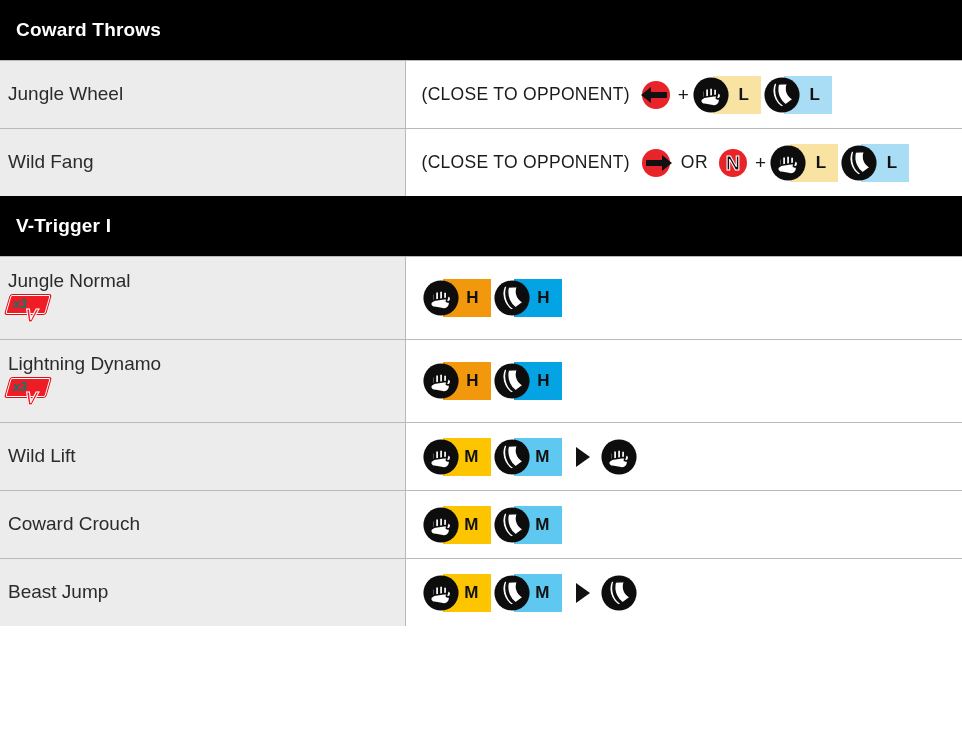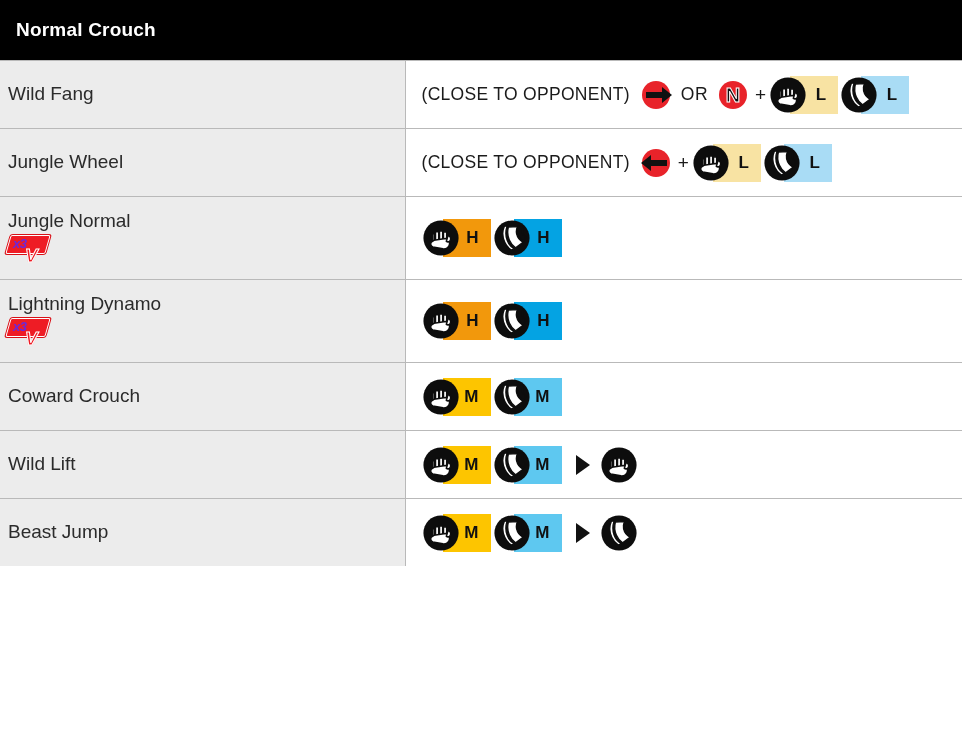--- a/index.html
+++ b/index.html
@@ -69,21 +69,21 @@
     background: #ee1c25;
     border: 1.5px solid #ffffff;
     transform: skewX(-16deg);
     border-radius: 2px;
     box-shadow: 0 0 0 1px #d81017;
   }
   .vbadge .xnum {
     position: absolute;
     left: 5px; top: 0px;
     width: 38px; height: 17px;
-    color: #6d28d9;
+    color: #0f766e;
     font-size: 13px;
     font-weight: bold;
     font-style: italic;
     line-height: 17px;
     letter-spacing: -0.5px;
   }
   .vbadge .vchar {
     position: absolute;
     left: 17px; top: 11px;
     color: #ee1c25;
@@ -216,21 +216,64 @@
 </head>
 <body>
 
 <table class="movelist">
   <colgroup>
       <col style="width:405px">
       <col style="width:557px">
     </colgroup>
   <tbody id="movelist-body">
       <tr class="section-row">
-        <td colspan="2">Normal Crouch</td>
+        <td colspan="2">Coward Throws</td>
+      </tr>
+      <tr class="move-row">
+        <td class="name-cell">
+          <span class="name-wrap">
+            <span class="name-text">Jungle Wheel</span>
+          </span>
+        </td>
+        <td class="cmd-cell">
+          <span class="cmd-line">
+            <span class="cmd-text">(CLOSE TO OPPONENT)</span>
+            <span class="dir left">
+              <span class="disc"></span>
+              <span class="shaft"></span>
+              <span class="head"></span>
+            </span>
+            <span class="cmd-plus">+</span>
+            <span class="btn-token">
+              <span class="glyph"><svg viewBox="0 0 40 40" width="38" height="38">
+                  <circle cx="20" cy="20" r="18.5" fill="#0d0d0d"></circle>
+                  <g fill="#ffffff" stroke="#0d0d0d" stroke-width="1.6" stroke-linejoin="round">
+                    <path d="M11.5 15.0 L11.5 24.5 L13.4 26.5 L13.4 15.6 Z"></path>
+                    <path d="M14.2 13.4 L14.2 25.6 L17.6 26.2 L17.6 13.2 Z"></path>
+                    <path d="M18.4 12.6 L18.4 25.8 L21.8 25.8 L21.8 12.4 Z"></path>
+                    <path d="M22.6 13.4 L22.6 25.6 L26.0 24.6 L26.0 13.6 Z"></path>
+                    <path d="M10.2 24.0 C8.4 25.6 9.0 28.4 11.4 29.4 L22.0 31.4 C25.6 31.9 28.6 29.6 29.0 26.4 C29.4 23.2 27.6 21.1 24.8 20.6 L12.6 22.4 Z"></path>
+                    <path d="M27.4 17.4 C29.6 17.8 30.6 20.0 30.0 22.0 C29.4 24.0 27.2 24.6 25.6 23.6 Z"></path>
+                  </g>
+                </svg></span>
+              <span class="plate" style="background:#f8e3a3;">L</span>
+            </span>
+            <span class="btn-token">
+              <span class="glyph"><svg viewBox="0 0 40 40" width="38" height="38">
+                  <circle cx="20" cy="20" r="18.5" fill="#0d0d0d"></circle>
+                  <g stroke="#0d0d0d" stroke-width="1.4" stroke-linejoin="round">
+                    <path d="M12.0 7.5 C9.6 12.6 10.0 19.2 12.4 24.6 C14.0 28.2 16.6 31.0 19.4 32.6 L22.2 31.2 C19.0 29.4 16.2 26.2 14.8 22.2 C13.2 17.6 13.2 12.2 14.8 7.5 Z" fill="#ffffff"></path>
+                    <path d="M16.2 8.4 C15.0 13.0 15.4 18.0 17.2 22.2 C18.6 25.6 21.0 28.4 23.8 30.2 L31.6 24.4 C28.0 22.4 25.6 19.2 24.8 15.4 C24.2 12.6 24.8 10.2 26.0 8.0 Z" fill="#ffffff"></path>
+                    <path d="M26.8 7.2 C25.2 10.0 24.8 13.4 25.8 16.4 C26.8 19.6 29.2 22.0 32.4 23.2 L35.0 19.6 C33.0 18.4 31.6 16.6 31.0 14.4 C30.4 12.0 30.8 9.6 32.0 7.4 Z" fill="#0d0d0d"></path>
+                  </g>
+                </svg></span>
+              <span class="plate" style="background:#a9dcf5;">L</span>
+            </span>
+          </span>
+        </td>
       </tr>
       <tr class="move-row">
         <td class="name-cell">
           <span class="name-wrap">
             <span class="name-text">Wild Fang</span>
           </span>
         </td>
         <td class="cmd-cell">
           <span class="cmd-line">
             <span class="cmd-text">(CLOSE TO OPPONENT)</span>
@@ -266,62 +309,22 @@
                     <path d="M12.0 7.5 C9.6 12.6 10.0 19.2 12.4 24.6 C14.0 28.2 16.6 31.0 19.4 32.6 L22.2 31.2 C19.0 29.4 16.2 26.2 14.8 22.2 C13.2 17.6 13.2 12.2 14.8 7.5 Z" fill="#ffffff"></path>
                     <path d="M16.2 8.4 C15.0 13.0 15.4 18.0 17.2 22.2 C18.6 25.6 21.0 28.4 23.8 30.2 L31.6 24.4 C28.0 22.4 25.6 19.2 24.8 15.4 C24.2 12.6 24.8 10.2 26.0 8.0 Z" fill="#ffffff"></path>
                     <path d="M26.8 7.2 C25.2 10.0 24.8 13.4 25.8 16.4 C26.8 19.6 29.2 22.0 32.4 23.2 L35.0 19.6 C33.0 18.4 31.6 16.6 31.0 14.4 C30.4 12.0 30.8 9.6 32.0 7.4 Z" fill="#0d0d0d"></path>
                   </g>
                 </svg></span>
               <span class="plate" style="background:#a9dcf5;">L</span>
             </span>
           </span>
         </td>
       </tr>
-      <tr class="move-row">
-        <td class="name-cell">
-          <span class="name-wrap">
-            <span class="name-text">Jungle Wheel</span>
-          </span>
-        </td>
-        <td class="cmd-cell">
-          <span class="cmd-line">
-            <span class="cmd-text">(CLOSE TO OPPONENT)</span>
-            <span class="dir left">
-              <span class="disc"></span>
-              <span class="shaft"></span>
-              <span class="head"></span>
-            </span>
-            <span class="cmd-plus">+</span>
-            <span class="btn-token">
-              <span class="glyph"><svg viewBox="0 0 40 40" width="38" height="38">
-                  <circle cx="20" cy="20" r="18.5" fill="#0d0d0d"></circle>
-                  <g fill="#ffffff" stroke="#0d0d0d" stroke-width="1.6" stroke-linejoin="round">
-                    <path d="M11.5 15.0 L11.5 24.5 L13.4 26.5 L13.4 15.6 Z"></path>
-                    <path d="M14.2 13.4 L14.2 25.6 L17.6 26.2 L17.6 13.2 Z"></path>
-                    <path d="M18.4 12.6 L18.4 25.8 L21.8 25.8 L21.8 12.4 Z"></path>
-                    <path d="M22.6 13.4 L22.6 25.6 L26.0 24.6 L26.0 13.6 Z"></path>
-                    <path d="M10.2 24.0 C8.4 25.6 9.0 28.4 11.4 29.4 L22.0 31.4 C25.6 31.9 28.6 29.6 29.0 26.4 C29.4 23.2 27.6 21.1 24.8 20.6 L12.6 22.4 Z"></path>
-                    <path d="M27.4 17.4 C29.6 17.8 30.6 20.0 30.0 22.0 C29.4 24.0 27.2 24.6 25.6 23.6 Z"></path>
-                  </g>
-                </svg></span>
-              <span class="plate" style="background:#f8e3a3;">L</span>
-            </span>
-            <span class="btn-token">
-              <span class="glyph"><svg viewBox="0 0 40 40" width="38" height="38">
-                  <circle cx="20" cy="20" r="18.5" fill="#0d0d0d"></circle>
-                  <g stroke="#0d0d0d" stroke-width="1.4" stroke-linejoin="round">
-                    <path d="M12.0 7.5 C9.6 12.6 10.0 19.2 12.4 24.6 C14.0 28.2 16.6 31.0 19.4 32.6 L22.2 31.2 C19.0 29.4 16.2 26.2 14.8 22.2 C13.2 17.6 13.2 12.2 14.8 7.5 Z" fill="#ffffff"></path>
-                    <path d="M16.2 8.4 C15.0 13.0 15.4 18.0 17.2 22.2 C18.6 25.6 21.0 28.4 23.8 30.2 L31.6 24.4 C28.0 22.4 25.6 19.2 24.8 15.4 C24.2 12.6 24.8 10.2 26.0 8.0 Z" fill="#ffffff"></path>
-                    <path d="M26.8 7.2 C25.2 10.0 24.8 13.4 25.8 16.4 C26.8 19.6 29.2 22.0 32.4 23.2 L35.0 19.6 C33.0 18.4 31.6 16.6 31.0 14.4 C30.4 12.0 30.8 9.6 32.0 7.4 Z" fill="#0d0d0d"></path>
-                  </g>
-                </svg></span>
-              <span class="plate" style="background:#a9dcf5;">L</span>
-            </span>
-          </span>
-        </td>
+      <tr class="section-row">
+        <td colspan="2">V-Trigger I</td>
       </tr>
       <tr class="move-row tall">
         <td class="name-cell">
           <span class="name-wrap">
             <span class="name-text">Jungle Normal</span>
             <span class="vbadge">
               <span class="plate"></span>
               <span class="xnum">x3</span>
               <span class="vchar">V</span>
             </span>
@@ -394,56 +397,20 @@
                   </g>
                 </svg></span>
               <span class="plate" style="background:#04a3e3;">H</span>
             </span>
           </span>
         </td>
       </tr>
       <tr class="move-row">
         <td class="name-cell">
           <span class="name-wrap">
-            <span class="name-text">Coward Crouch</span>
-          </span>
-        </td>
-        <td class="cmd-cell">
-          <span class="cmd-line">
-            <span class="btn-token">
-              <span class="glyph"><svg viewBox="0 0 40 40" width="38" height="38">
-                  <circle cx="20" cy="20" r="18.5" fill="#0d0d0d"></circle>
-                  <g fill="#ffffff" stroke="#0d0d0d" stroke-width="1.6" stroke-linejoin="round">
-                    <path d="M11.5 15.0 L11.5 24.5 L13.4 26.5 L13.4 15.6 Z"></path>
-                    <path d="M14.2 13.4 L14.2 25.6 L17.6 26.2 L17.6 13.2 Z"></path>
-                    <path d="M18.4 12.6 L18.4 25.8 L21.8 25.8 L21.8 12.4 Z"></path>
-                    <path d="M22.6 13.4 L22.6 25.6 L26.0 24.6 L26.0 13.6 Z"></path>
-                    <path d="M10.2 24.0 C8.4 25.6 9.0 28.4 11.4 29.4 L22.0 31.4 C25.6 31.9 28.6 29.6 29.0 26.4 C29.4 23.2 27.6 21.1 24.8 20.6 L12.6 22.4 Z"></path>
-                    <path d="M27.4 17.4 C29.6 17.8 30.6 20.0 30.0 22.0 C29.4 24.0 27.2 24.6 25.6 23.6 Z"></path>
-                  </g>
-                </svg></span>
-              <span class="plate" style="background:#fdc500;">M</span>
-            </span>
-            <span class="btn-token">
-              <span class="glyph"><svg viewBox="0 0 40 40" width="38" height="38">
-                  <circle cx="20" cy="20" r="18.5" fill="#0d0d0d"></circle>
-                  <g stroke="#0d0d0d" stroke-width="1.4" stroke-linejoin="round">
-                    <path d="M12.0 7.5 C9.6 12.6 10.0 19.2 12.4 24.6 C14.0 28.2 16.6 31.0 19.4 32.6 L22.2 31.2 C19.0 29.4 16.2 26.2 14.8 22.2 C13.2 17.6 13.2 12.2 14.8 7.5 Z" fill="#ffffff"></path>
-                    <path d="M16.2 8.4 C15.0 13.0 15.4 18.0 17.2 22.2 C18.6 25.6 21.0 28.4 23.8 30.2 L31.6 24.4 C28.0 22.4 25.6 19.2 24.8 15.4 C24.2 12.6 24.8 10.2 26.0 8.0 Z" fill="#ffffff"></path>
-                    <path d="M26.8 7.2 C25.2 10.0 24.8 13.4 25.8 16.4 C26.8 19.6 29.2 22.0 32.4 23.2 L35.0 19.6 C33.0 18.4 31.6 16.6 31.0 14.4 C30.4 12.0 30.8 9.6 32.0 7.4 Z" fill="#0d0d0d"></path>
-                  </g>
-                </svg></span>
-              <span class="plate" style="background:#5ec8f0;">M</span>
-            </span>
-          </span>
-        </td>
-      </tr>
-      <tr class="move-row">
-        <td class="name-cell">
-          <span class="name-wrap">
             <span class="name-text">Wild Lift</span>
           </span>
         </td>
         <td class="cmd-cell">
           <span class="cmd-line">
             <span class="btn-token">
               <span class="glyph"><svg viewBox="0 0 40 40" width="38" height="38">
                   <circle cx="20" cy="20" r="18.5" fill="#0d0d0d"></circle>
                   <g fill="#ffffff" stroke="#0d0d0d" stroke-width="1.6" stroke-linejoin="round">
                     <path d="M11.5 15.0 L11.5 24.5 L13.4 26.5 L13.4 15.6 Z"></path>
@@ -480,20 +447,56 @@
                     <path d="M27.4 17.4 C29.6 17.8 30.6 20.0 30.0 22.0 C29.4 24.0 27.2 24.6 25.6 23.6 Z"></path>
                   </g>
                 </svg></span>
             </span>
           </span>
         </td>
       </tr>
       <tr class="move-row">
         <td class="name-cell">
           <span class="name-wrap">
+            <span class="name-text">Coward Crouch</span>
+          </span>
+        </td>
+        <td class="cmd-cell">
+          <span class="cmd-line">
+            <span class="btn-token">
+              <span class="glyph"><svg viewBox="0 0 40 40" width="38" height="38">
+                  <circle cx="20" cy="20" r="18.5" fill="#0d0d0d"></circle>
+                  <g fill="#ffffff" stroke="#0d0d0d" stroke-width="1.6" stroke-linejoin="round">
+                    <path d="M11.5 15.0 L11.5 24.5 L13.4 26.5 L13.4 15.6 Z"></path>
+                    <path d="M14.2 13.4 L14.2 25.6 L17.6 26.2 L17.6 13.2 Z"></path>
+                    <path d="M18.4 12.6 L18.4 25.8 L21.8 25.8 L21.8 12.4 Z"></path>
+                    <path d="M22.6 13.4 L22.6 25.6 L26.0 24.6 L26.0 13.6 Z"></path>
+                    <path d="M10.2 24.0 C8.4 25.6 9.0 28.4 11.4 29.4 L22.0 31.4 C25.6 31.9 28.6 29.6 29.0 26.4 C29.4 23.2 27.6 21.1 24.8 20.6 L12.6 22.4 Z"></path>
+                    <path d="M27.4 17.4 C29.6 17.8 30.6 20.0 30.0 22.0 C29.4 24.0 27.2 24.6 25.6 23.6 Z"></path>
+                  </g>
+                </svg></span>
+              <span class="plate" style="background:#fdc500;">M</span>
+            </span>
+            <span class="btn-token">
+              <span class="glyph"><svg viewBox="0 0 40 40" width="38" height="38">
+                  <circle cx="20" cy="20" r="18.5" fill="#0d0d0d"></circle>
+                  <g stroke="#0d0d0d" stroke-width="1.4" stroke-linejoin="round">
+                    <path d="M12.0 7.5 C9.6 12.6 10.0 19.2 12.4 24.6 C14.0 28.2 16.6 31.0 19.4 32.6 L22.2 31.2 C19.0 29.4 16.2 26.2 14.8 22.2 C13.2 17.6 13.2 12.2 14.8 7.5 Z" fill="#ffffff"></path>
+                    <path d="M16.2 8.4 C15.0 13.0 15.4 18.0 17.2 22.2 C18.6 25.6 21.0 28.4 23.8 30.2 L31.6 24.4 C28.0 22.4 25.6 19.2 24.8 15.4 C24.2 12.6 24.8 10.2 26.0 8.0 Z" fill="#ffffff"></path>
+                    <path d="M26.8 7.2 C25.2 10.0 24.8 13.4 25.8 16.4 C26.8 19.6 29.2 22.0 32.4 23.2 L35.0 19.6 C33.0 18.4 31.6 16.6 31.0 14.4 C30.4 12.0 30.8 9.6 32.0 7.4 Z" fill="#0d0d0d"></path>
+                  </g>
+                </svg></span>
+              <span class="plate" style="background:#5ec8f0;">M</span>
+            </span>
+          </span>
+        </td>
+      </tr>
+      <tr class="move-row">
+        <td class="name-cell">
+          <span class="name-wrap">
             <span class="name-text">Beast Jump</span>
           </span>
         </td>
         <td class="cmd-cell">
           <span class="cmd-line">
             <span class="btn-token">
               <span class="glyph"><svg viewBox="0 0 40 40" width="38" height="38">
                   <circle cx="20" cy="20" r="18.5" fill="#0d0d0d"></circle>
                   <g fill="#ffffff" stroke="#0d0d0d" stroke-width="1.6" stroke-linejoin="round">
                     <path d="M11.5 15.0 L11.5 24.5 L13.4 26.5 L13.4 15.6 Z"></path>

